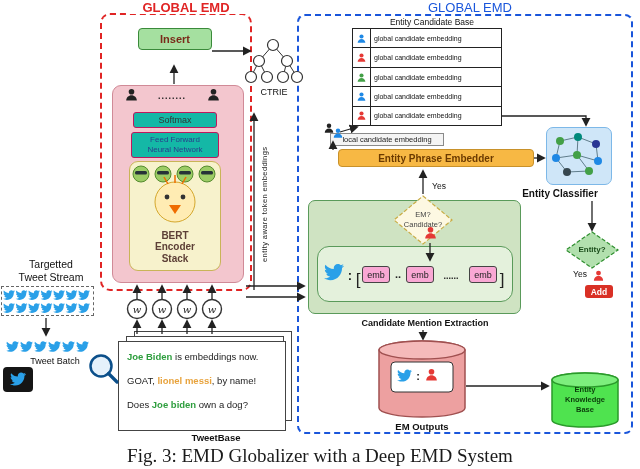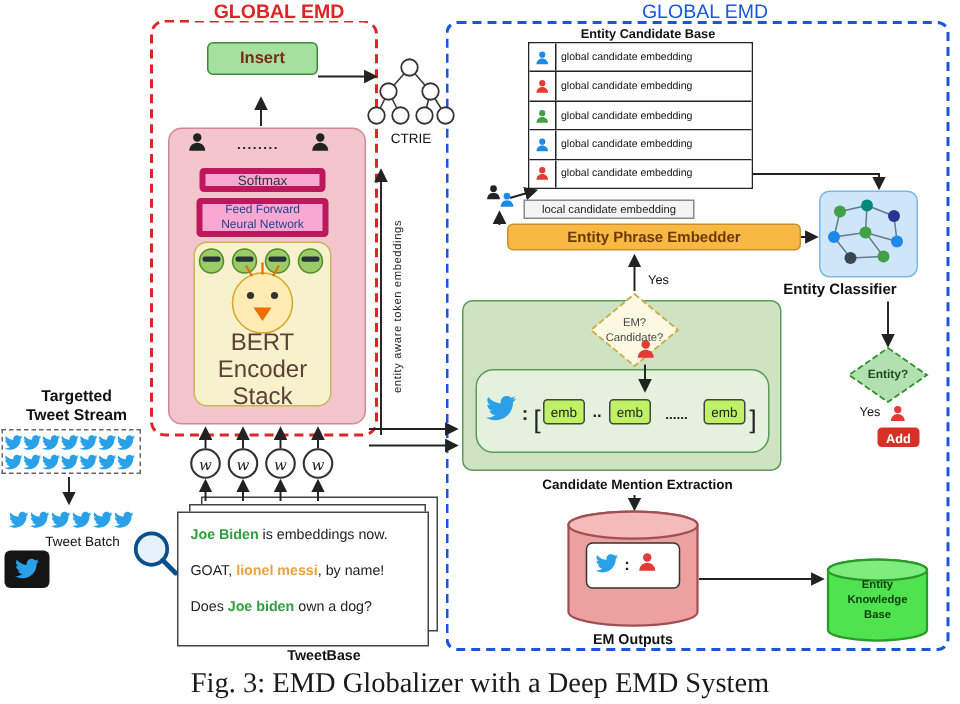--- a/index.html
+++ b/index.html
@@ -10,36 +10,36 @@
   .col{display:flex;flex-direction:column;align-items:center;justify-content:center;text-align:center}
   .z1{z-index:1}.z3{z-index:3}
   svg.overlay{position:absolute;left:0;top:0;z-index:2;pointer-events:none}
   .dashed-red{border:2px dashed var(--local-border);border-radius:10px}
   .dashed-blue{border:2px dashed var(--global-border);border-radius:8px}
   .title-red{color:var(--local-border);font-weight:bold;font-size:13px;background:#fff}
   .title-blue{color:var(--global-border);font-weight:normal;font-size:13px;background:#fff}
   .pink-panel{background:var(--pink-panel);border:1px solid #d08a97;border-radius:9px}
   .insert-box{background:var(--insert-green);border:1px solid #3a8a3a;border-radius:4px;
               color:#7a2a1a;font-weight:bold;font-size:11px}
-  .small-box{background:#f9a8d4;border:4px solid #be185d;border-radius:3px;color:#333}
+  .small-box{background:#14b8a6;border:1px solid #be185d;border-radius:3px;color:#333}
   .yellow-box{background:var(--yellow-box);border:1px solid #c9b458;border-radius:9px}
-  .bert-text{color:#5d4037;font-weight:normal;font-size:16px;line-height:1.12}
+  .bert-text{color:#5d4037;font-weight:bold;font-size:10px;line-height:1.12}
   .cand-list{border:1px solid #222;background:#fff;display:flex;flex-direction:column}
   .cand-row{flex:1;display:flex;align-items:stretch;border-bottom:1px solid #222;background:#fff}
   .cand-row:last-child{border-bottom:none}
   .cand-icon{width:17px;display:flex;align-items:center;justify-content:center}
   .cand-txt{flex:1;border-left:1px solid #222;display:flex;align-items:center;
             padding-left:3px;font-size:7px;color:#111}
   .lce{background:#f4f4f4;border:1px solid #8a8a8a;font-size:7.5px;color:#222}
   .epe{background:var(--orange-embedder);border:1px solid #c8912a;border-radius:4px;
        color:#6b3a00;font-weight:bold;font-size:10px}
   .clf-box{background:var(--classifier-blue);border:1px solid #7db8e8;border-radius:7px}
   .green-panel{background:var(--green-panel);border:1px solid #5a9a5a;border-radius:7px}
   .inner-green{background:#e4f1dc;border:1px solid #5a9a5a;border-radius:12px}
-  .emb{background:#bef264;border:1px solid #444;border-radius:3px;font-size:9px;color:#222}
+  .emb{background:#f9a8d4;border:1px solid #444;border-radius:3px;font-size:9px;color:#222}
   .add-box{background:var(--add-red);border-radius:3px;color:#fff;font-weight:bold;font-size:8.5px}
   .page{background:#fff;border:1px solid #444}
   .tweet{position:absolute;left:8px;font-size:9.5px;color:#222;white-space:nowrap}
   .ent-green{color:var(--entity-green);font-weight:bold}
   .ent-orange{color:var(--entity-orange);font-weight:bold}
   .vert-text{writing-mode:vertical-rl;transform:rotate(180deg);font-size:7.5px;color:#222;
              text-align:center;letter-spacing:.4px}
   .caption{font-family:"Liberation Serif",serif;font-size:19px;color:#1a1a1a}
   .dash-box{border:1.5px dashed #666}
   .blackbox{background:#151515;border-radius:4px}
@@ -80,21 +80,21 @@
     <span>BERT</span>
     <span>Encoder</span>
     <span>Stack</span>
   </div>
   <div class="abs ctr z1" style="left:251px;top:86px;width:46px;height:11px;font-size:9px;color:#111">CTRIE</div>
   <div class="abs vert-text z1" style="left:260px;top:118px;width:13px;height:172px">entity aware token embeddings</div>
 
   <div class="abs dashed-blue z1" style="left:297px;top:14px;width:336px;height:420px"></div>
   <div class="abs title-blue ctr z3" style="left:405px;top:1px;width:130px;height:13px">GLOBAL EMD</div>
 
-  <div class="abs ctr z1" style="left:372px;top:16px;width:120px;height:11px;font-size:8.5px;font-weight:700;color:#111">Entity Candidate Base</div>
+  <div class="abs ctr z1" style="left:372px;top:16px;width:120px;height:11px;font-size:8.5px;font-weight:400;color:#111">Entity Candidate Base</div>
 
   <div class="abs cand-list z1" style="left:352px;top:28px;width:150px;height:98px">
     <div class="cand-row">
       <span class="cand-icon">
           <svg width="11" height="11" viewBox="0 0 24 24">
             <use href="#person" fill="#1e88e5"></use>
           </svg>
         </span>
       <span class="cand-txt">global candidate embedding</span>
     </div>
@@ -125,21 +125,21 @@
     <div class="cand-row">
       <span class="cand-icon">
           <svg width="11" height="11" viewBox="0 0 24 24">
             <use href="#person" fill="#e53935"></use>
           </svg>
         </span>
       <span class="cand-txt">global candidate embedding</span>
     </div>
   </div>
 
-  <div class="abs lce ctr z1" style="left:349px;top:133px;width:114px;height:13px">local candidate embedding</div>
+  <div class="abs lce ctr z1" style="left:330px;top:133px;width:114px;height:13px">local candidate embedding</div>
   <div class="abs epe ctr z1" style="left:338px;top:149px;width:196px;height:18px">Entity Phrase Embedder</div>
 
   <div class="abs clf-box z1" style="left:546px;top:127px;width:66px;height:58px"></div>
   <div class="abs ctr z1" style="left:518px;top:187px;width:84px;height:13px;font-size:10px;font-weight:bold;color:#111">Entity Classifier</div>
 
   <div class="abs green-panel z1" style="left:308px;top:200px;width:213px;height:114px"></div>
   <div class="abs inner-green z1" style="left:317px;top:246px;width:196px;height:56px"></div>
   <div class="abs emb ctr z1" style="left:362px;top:266px;width:28px;height:17px">emb</div>
   <div class="abs emb ctr z1" style="left:406px;top:266px;width:28px;height:17px">emb</div>
   <div class="abs emb ctr z1" style="left:469px;top:266px;width:28px;height:17px">emb</div>
@@ -156,21 +156,21 @@
   <div class="abs add-box ctr z3" style="left:585px;top:285px;width:28px;height:13px">Add</div>
 
   <div class="abs ctr z3" style="left:384px;top:420px;width:76px;height:12px;font-size:9.5px;font-weight:bold;color:#111">EM Outputs</div>
 
   <div class="abs col z3" style="left:556px;top:384px;width:58px;height:32px;font-size:7.5px;font-weight:bold;color:#0b3d0b;line-height:1.3">
     <span>Entity</span>
     <span>Knowledge</span>
     <span>Base</span>
   </div>
 
-  <div class="abs col z1" style="left:8px;top:258px;width:86px;height:26px;font-size:10.5px;font-weight:bold;color:#111;line-height:1.2">
+  <div class="abs col z1" style="left:8px;top:258px;width:86px;height:26px;font-size:10.5px;font-weight:normal;color:#111;line-height:1.2">
     <span>Targetted</span>
     <span>Tweet Stream</span>
   </div>
   <div class="abs dash-box z1" style="left:1px;top:286px;width:93px;height:30px"></div>
   <div class="abs ctr z1" style="left:18px;top:355px;width:74px;height:11px;font-size:9px;color:#111">Tweet Batch</div>
   <div class="abs blackbox z1" style="left:3px;top:367px;width:30px;height:25px"></div>
 
   <div class="abs page z1" style="left:134px;top:331px;width:158px;height:90px"></div>
   <div class="abs page z1" style="left:126px;top:336px;width:158px;height:90px"></div>
   <div class="abs page z1" style="left:118px;top:341px;width:168px;height:90px">

